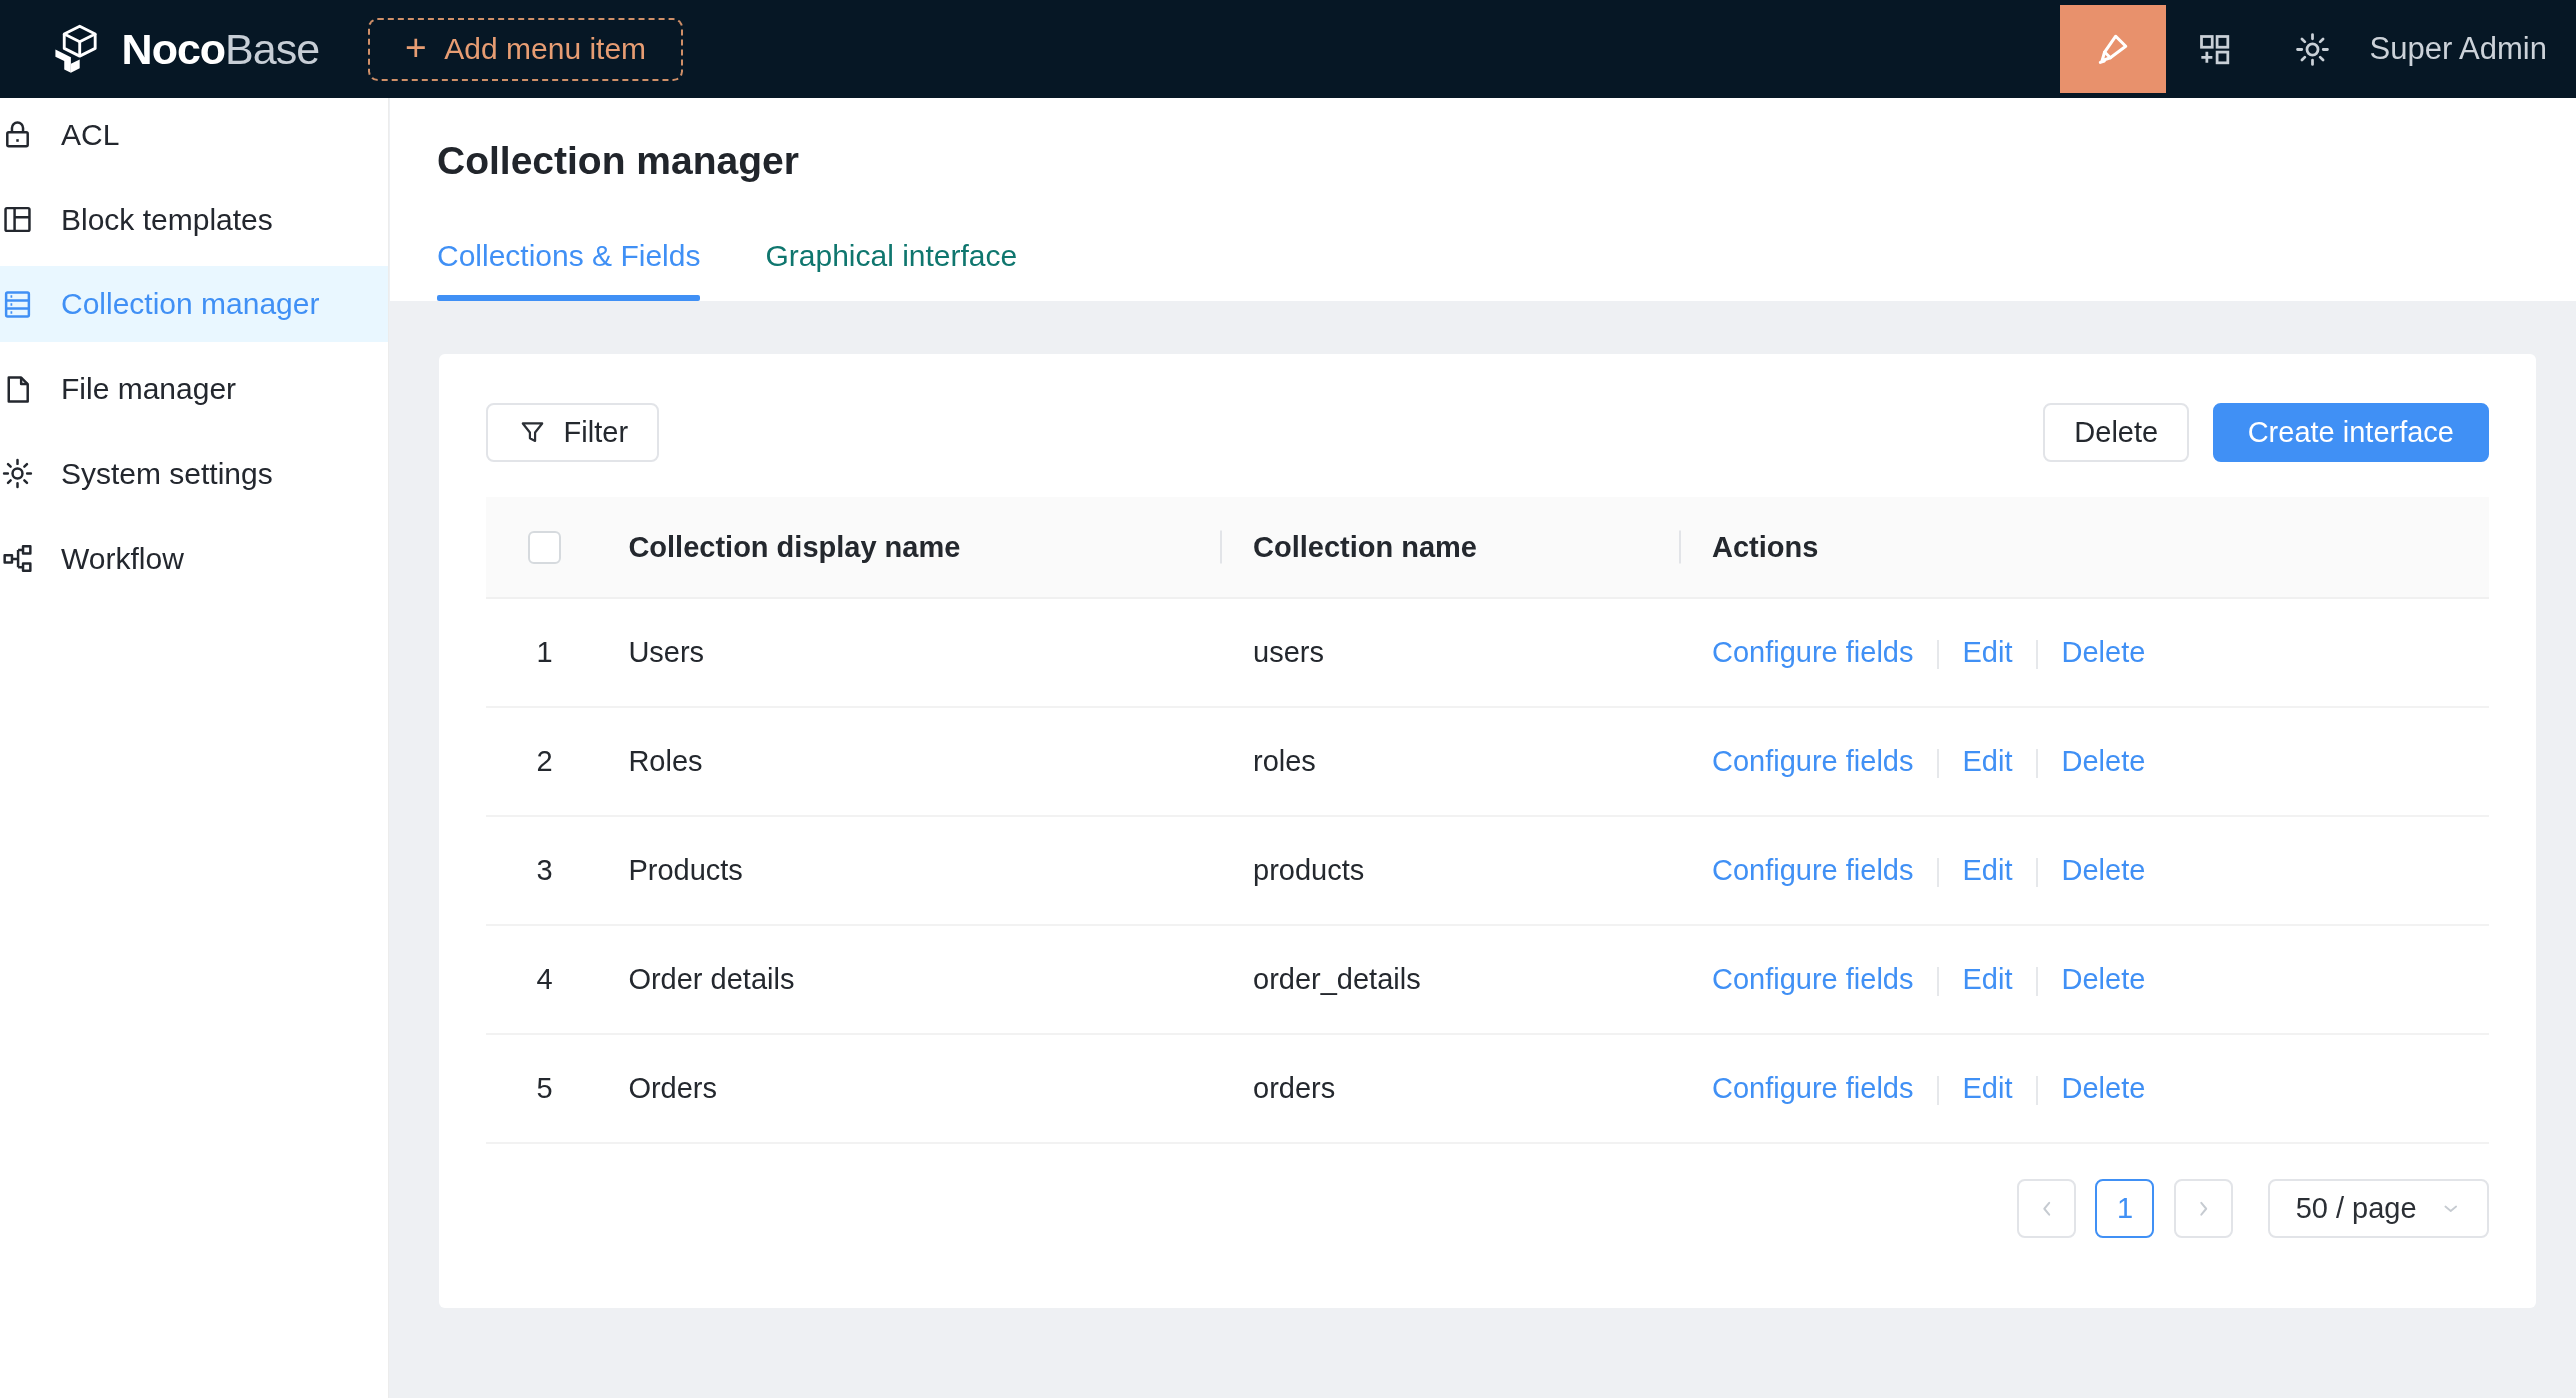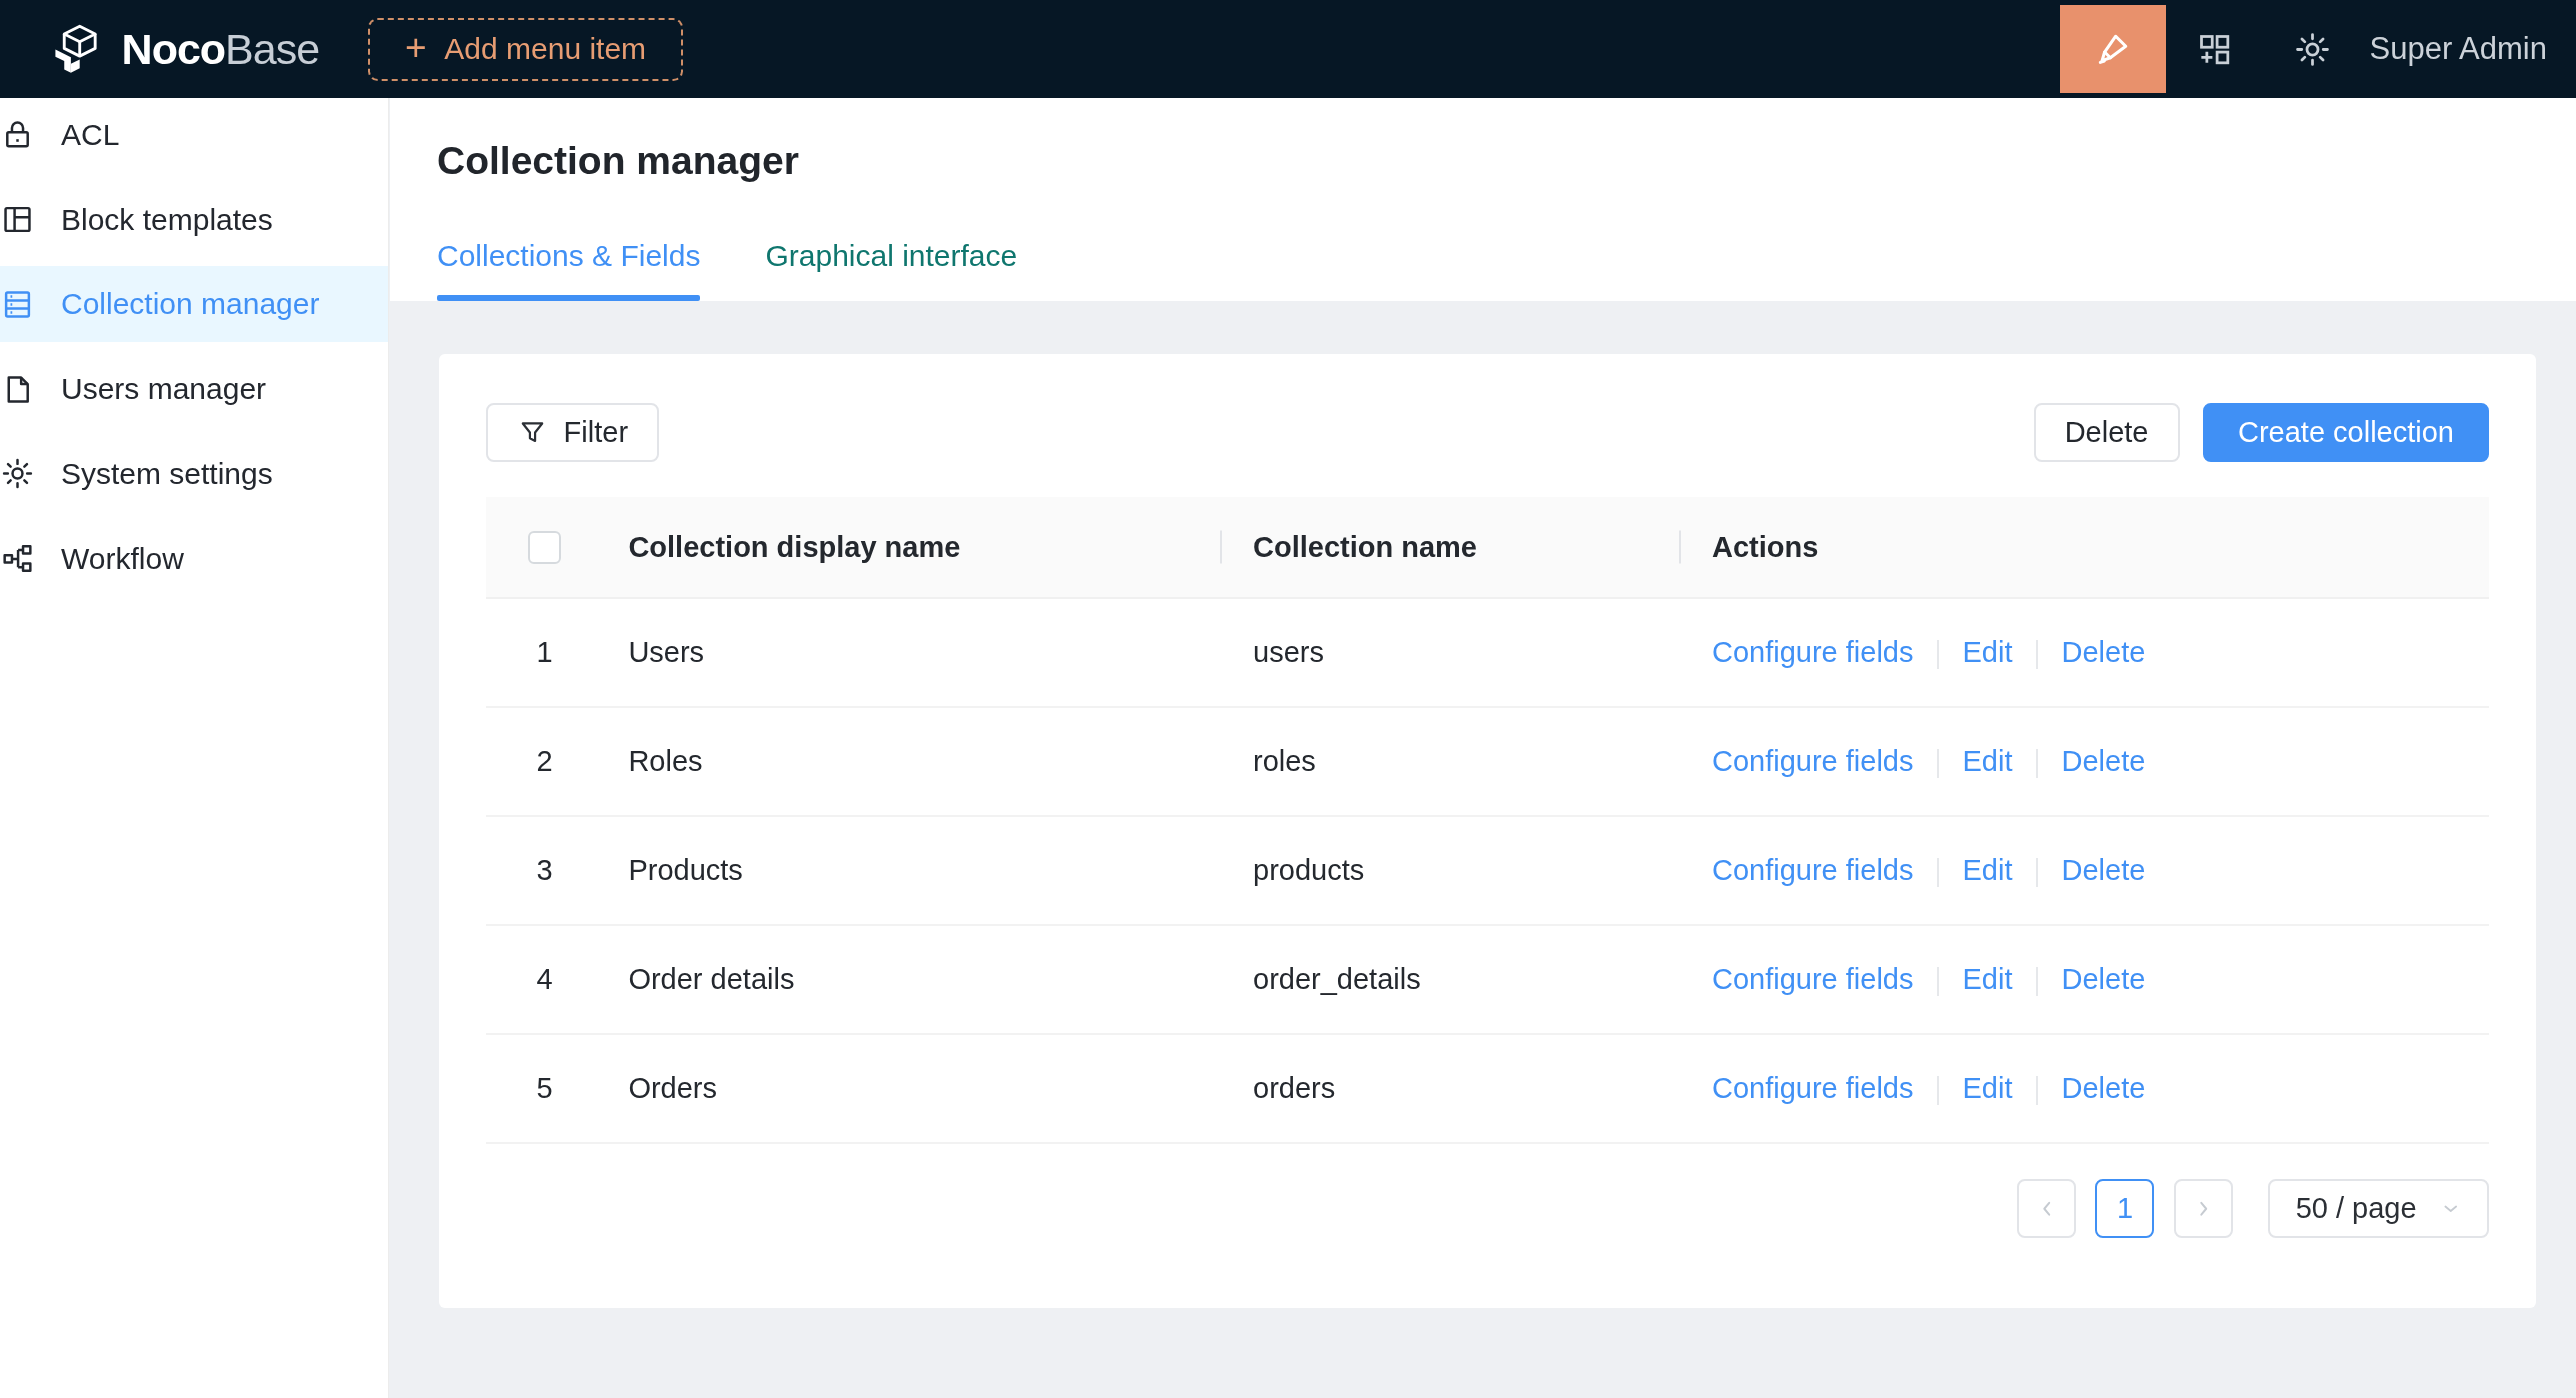--- a/index.html
+++ b/index.html
@@ -162,21 +162,21 @@
         <path d="M4.2 9.3 H19.8 M4.2 14.7 H19.8"></path>
         <path d="M7.2 6.5 H8.4 M7.2 12 H8.4 M7.2 17.5 H8.4"></path>
       </svg>
       <span>Collection manager</span>
     </div>
     <div class="nav-item">
       <svg viewBox="0 0 24 24" fill="none" stroke="currentColor" stroke-width="1.7" stroke-linejoin="round">
         <path d="M6 3.8 H14.5 L19 8.3 V20.2 H6 Z"></path>
         <path d="M14.5 3.8 V8.3 H19"></path>
       </svg>
-      <span>Users manager</span>
+      <span>File manager</span>
     </div>
     <div class="nav-item">
       <svg viewBox="0 0 24 24" fill="none" stroke="currentColor" stroke-width="1.7" stroke-linecap="round">
         <circle cx="12" cy="12" r="3.4"></circle>
         <path d="M12 2.8 V5.4 M12 18.6 V21.2 M2.8 12 H5.4 M18.6 12 H21.2 M5.5 5.5 L7.3 7.3 M16.7 16.7 L18.5 18.5 M18.5 5.5 L16.7 7.3 M7.3 16.7 L5.5 18.5"></path>
       </svg>
       <span>System settings</span>
     </div>
     <div class="nav-item">
       <svg viewBox="0 0 24 24" fill="none" stroke="currentColor" stroke-width="1.7" stroke-linejoin="round">
@@ -202,21 +202,21 @@
       <section class="card">
 
         <div class="toolbar">
           <button class="btn btn-default filter-btn">
             <svg viewBox="0 0 24 24" fill="none" stroke="#2b2f35" stroke-width="1.7" stroke-linejoin="round">
               <path d="M4.5 5 H19.5 L14 12 V18.5 L10 16.5 V12 Z"></path>
             </svg>
             <span>Filter</span>
           </button>
           <button class="btn btn-default delete-btn">Delete</button>
-          <button class="btn btn-primary">Create collection</button>
+          <button class="btn btn-primary">Create interface</button>
         </div>
 
         <table class="grid">
           <thead>
             <tr>
               <th class="col-check">
                 <span class="checkbox"></span>
               </th>
               <th class="col-display sep">Collection display name</th>
               <th class="col-name sep">Collection name</th>

